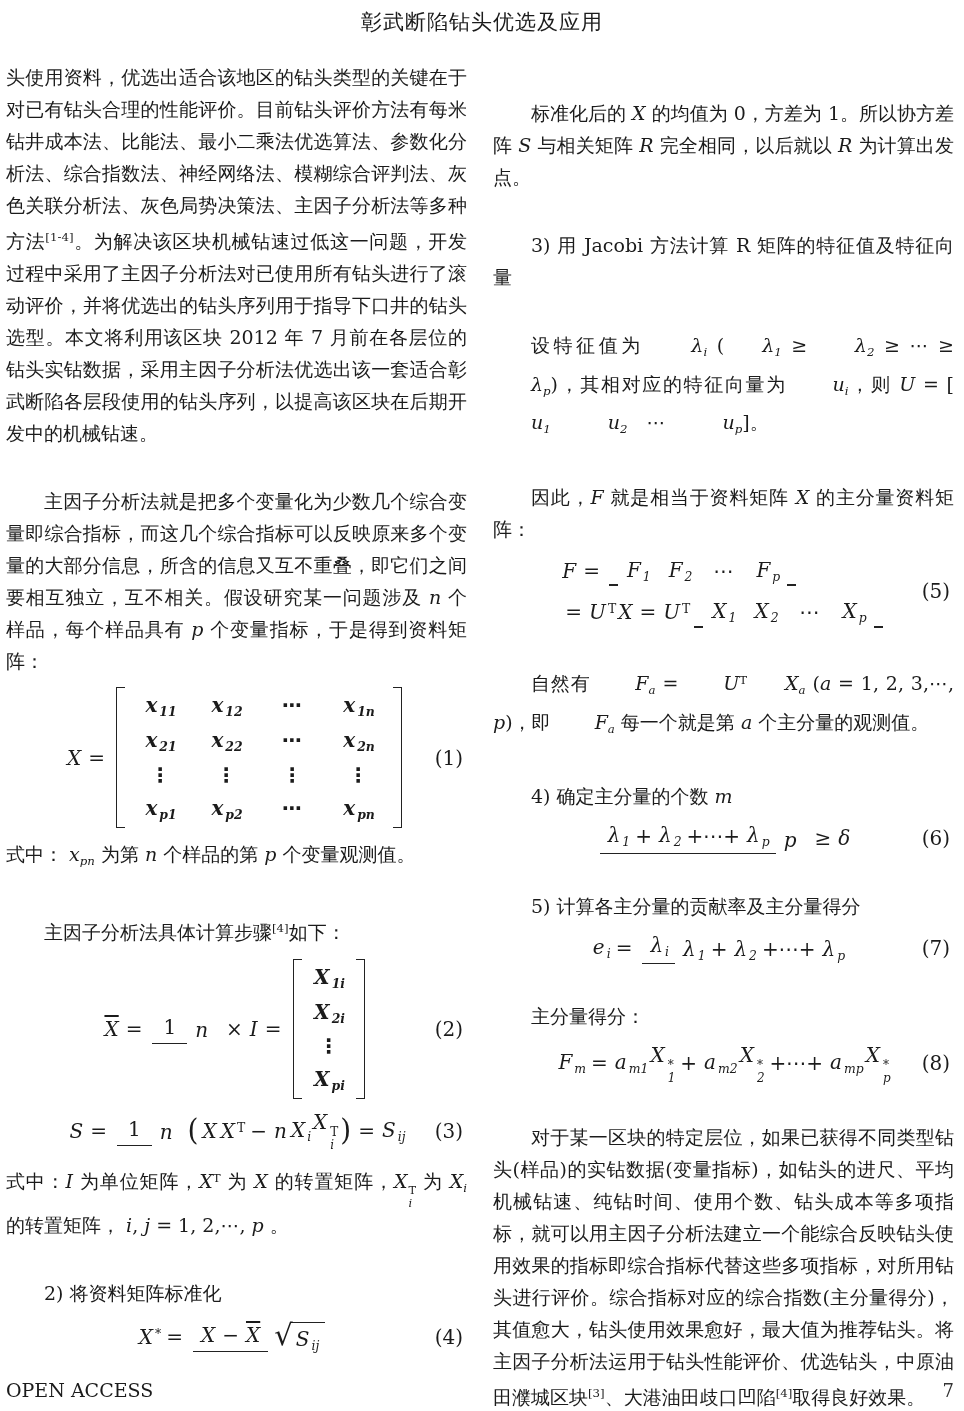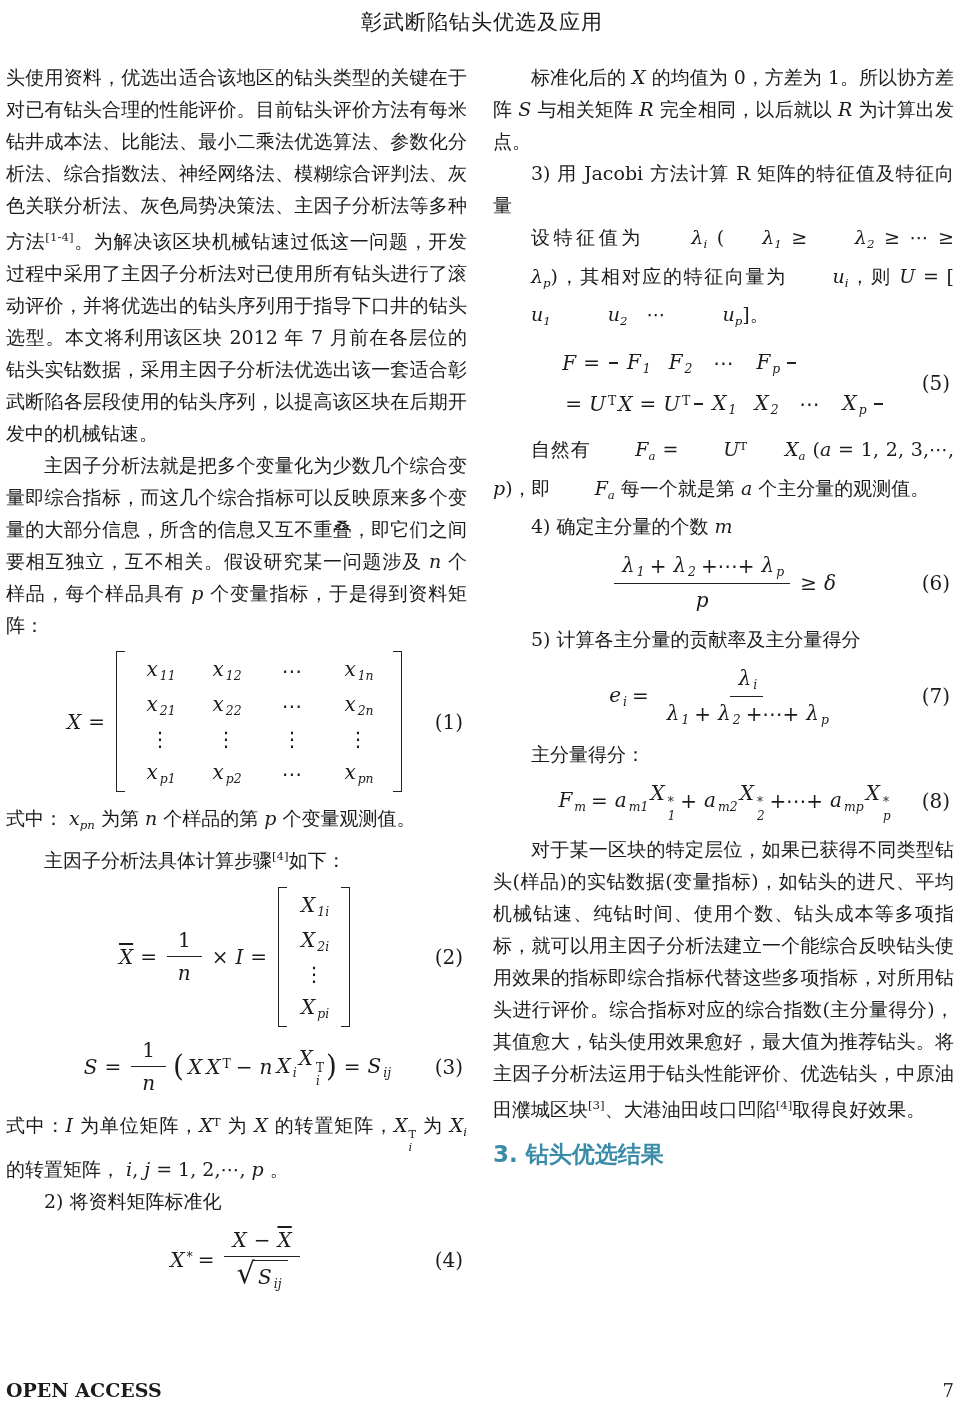--- a/index.html
+++ b/index.html
@@ -5,21 +5,21 @@
   html,body{margin:0;padding:0;background:#ffffff;}
   .page{
     width:964px;height:1411px;background:#fff;position:relative;overflow:hidden;
     font-family:"DejaVu Serif","Liberation Serif","DejaVu Sans",serif;
     color:#1b1b1b;box-sizing:border-box;
   }
   .title{padding-top:8px;text-align:center;font-size:21px;letter-spacing:1px;}
   .cols{display:flex;gap:26px;padding:0 10px 0 6px;margin-top:25px;}
   .col{flex:1;min-width:0;}
   .para{font-size:19px;line-height:32px;text-align:justify;margin:0;}
-  .ind{text-indent:2em;}
+  .ind{text-indent:2em;margin-top:36px;}
   .sec-head{
     font-family:"DejaVu Sans","Liberation Sans",sans-serif;
     font-weight:700;font-size:23px;color:#3a8ba8;margin:15px 0 11px;line-height:1.3;
   }
   
   .v{font-style:italic;font-family:"DejaVu Serif","Liberation Serif","DejaVu Sans",serif;}
   .ol{text-decoration:overline;}
   .supref{font-size:0.62em;vertical-align:super;font-style:normal;}
   .m-vs{display:inline-block;white-space:nowrap;}
   .m-sup{font-size:0.62em;vertical-align:0.5em;font-style:normal;}
@@ -29,37 +29,37 @@
   .m-ss .s2{font-style:italic;}
   
   .formula{position:relative;display:flex;justify-content:center;align-items:center;margin:10px 0;font-size:20px;line-height:1.3;}
   .eqlab{position:absolute;right:4px;top:50%;transform:translateY(-50%);font-style:normal;}
   .m-row{display:inline-flex;align-items:center;white-space:nowrap;}
   .m-row .v{margin:0 2px;}
   .m-col{display:inline-flex;flex-direction:column;align-items:flex-start;row-gap:10px;}
   .m-op{margin:0 5px;font-style:normal;}
   .m-paren{font-size:1.4em;font-style:normal;transform:scaleY(1.05);margin:0 2px;font-weight:300;}
   .m-gap{display:inline-block;width:16px;}
-  .m-frac{display:inline-flex;flex-direction:column;align-items:center;margin:0 5px;}
+  .m-frac{display:inline-flex;flex-direction:row;align-items:center;margin:0 5px;}
   .m-num{display:inline-flex;align-items:center;border-bottom:1.5px solid #222;padding:0 6px 3px;}
   .m-den{display:inline-flex;align-items:center;padding:3px 6px 0;}
   .m-mat{display:inline-flex;align-items:stretch;margin:0 6px;}
   .m-bl{border:1.8px solid #222;border-right:0;width:8px;}
   .m-br{border:1.8px solid #222;border-left:0;width:8px;}
   .m-tb{display:flex;flex-direction:column;padding:3px 2px;row-gap:3px;}
   .m-tr{display:flex;}
-  .m-td{min-width:56px;display:flex;justify-content:center;align-items:flex-end;padding:2px 5px;}
+  .m-td{min-width:56px;display:flex;justify-content:center;align-items:flex-start;padding:2px 5px;font-weight:bold;}
   .m-mat.narrow .m-td{min-width:40px;}
-  .m-brkt{display:inline-flex;align-items:center;margin:0 4px;}
+  .m-brkt{display:inline-flex;align-items:flex-end;margin:0 4px;}
   .m-brkt>.m-row{padding:2px 7px;}
   .m-sqrt{display:inline-flex;align-items:flex-start;}
   .m-rad{font-size:1.45em;line-height:1;font-style:normal;margin-right:-2px;transform:translateY(-1px);}
   .m-sqc{border-top:1.6px solid #222;padding:3px 6px 0 3px;display:inline-flex;align-items:center;}
   .footer{position:absolute;left:6px;right:10px;bottom:10px;display:flex;justify-content:space-between;align-items:baseline;}
-  .fleft{font-weight:700;font-size:19px;}
+  .fleft{font-weight:400;font-size:19px;}
   .fright{font-size:18px;color:#333;}
 </style>
 </head>
 <body>
 
 <div class="page">
 
   <div class="title">彰武断陷钻头优选及应用</div>
 
   <div class="cols">
@@ -245,20 +245,21 @@
             </span></span>
         <span class="eqlab">(4)</span>
       </div>
 
     </div>
 
     <div class="col">
       <p class="para ind">标准化后的 <span class="v">X</span> 的均值为 0，方差为 1。所以协方差阵 <span class="v">S</span> 与相关矩阵 <span class="v">R</span> 完全相同，以后就以 <span class="v">R</span> 为计算出发点。</p>
       <p class="para ind">3) 用 Jacobi 方法计算 R 矩阵的特征值及特征向量</p>
       <p class="para ind">设特征值为 <span class="m-vs"><span class="v">λ</span><span class="m-sub">i</span></span> (<span class="m-vs"><span class="v">λ</span><span class="m-sub">1</span></span> ≥ <span class="m-vs"><span class="v">λ</span><span class="m-sub">2</span></span> ≥ ⋯ ≥ <span class="m-vs"><span class="v">λ</span><span class="m-sub">p</span></span>)，其相对应的特征向量为 <span class="m-vs"><span class="v">u</span><span class="m-sub">i</span></span>，则 <span class="v">U</span> = [<span class="m-vs"><span class="v">u</span><span class="m-sub">1</span></span>　<span class="m-vs"><span class="v">u</span><span class="m-sub">2</span></span>　⋯　<span class="m-vs"><span class="v">u</span><span class="m-sub">p</span></span>]。</p>
+      <p class="para ind">因此，<span class="v">F</span> 就是相当于资料矩阵 <span class="v">X</span> 的主分量资料矩阵：</p>
 
       <div class="formula">
         <span class="m"><span class="m-col">
               <span class="m-row">
                 <span class="v">F</span>
                 <span class="m-op">=</span>
                 <span class="m-brkt">
                   <span class="m-bl"></span>
                   <span class="m-row">
                     <span class="m-vs"><span class="v">F</span><span class="m-sub">1</span></span>

